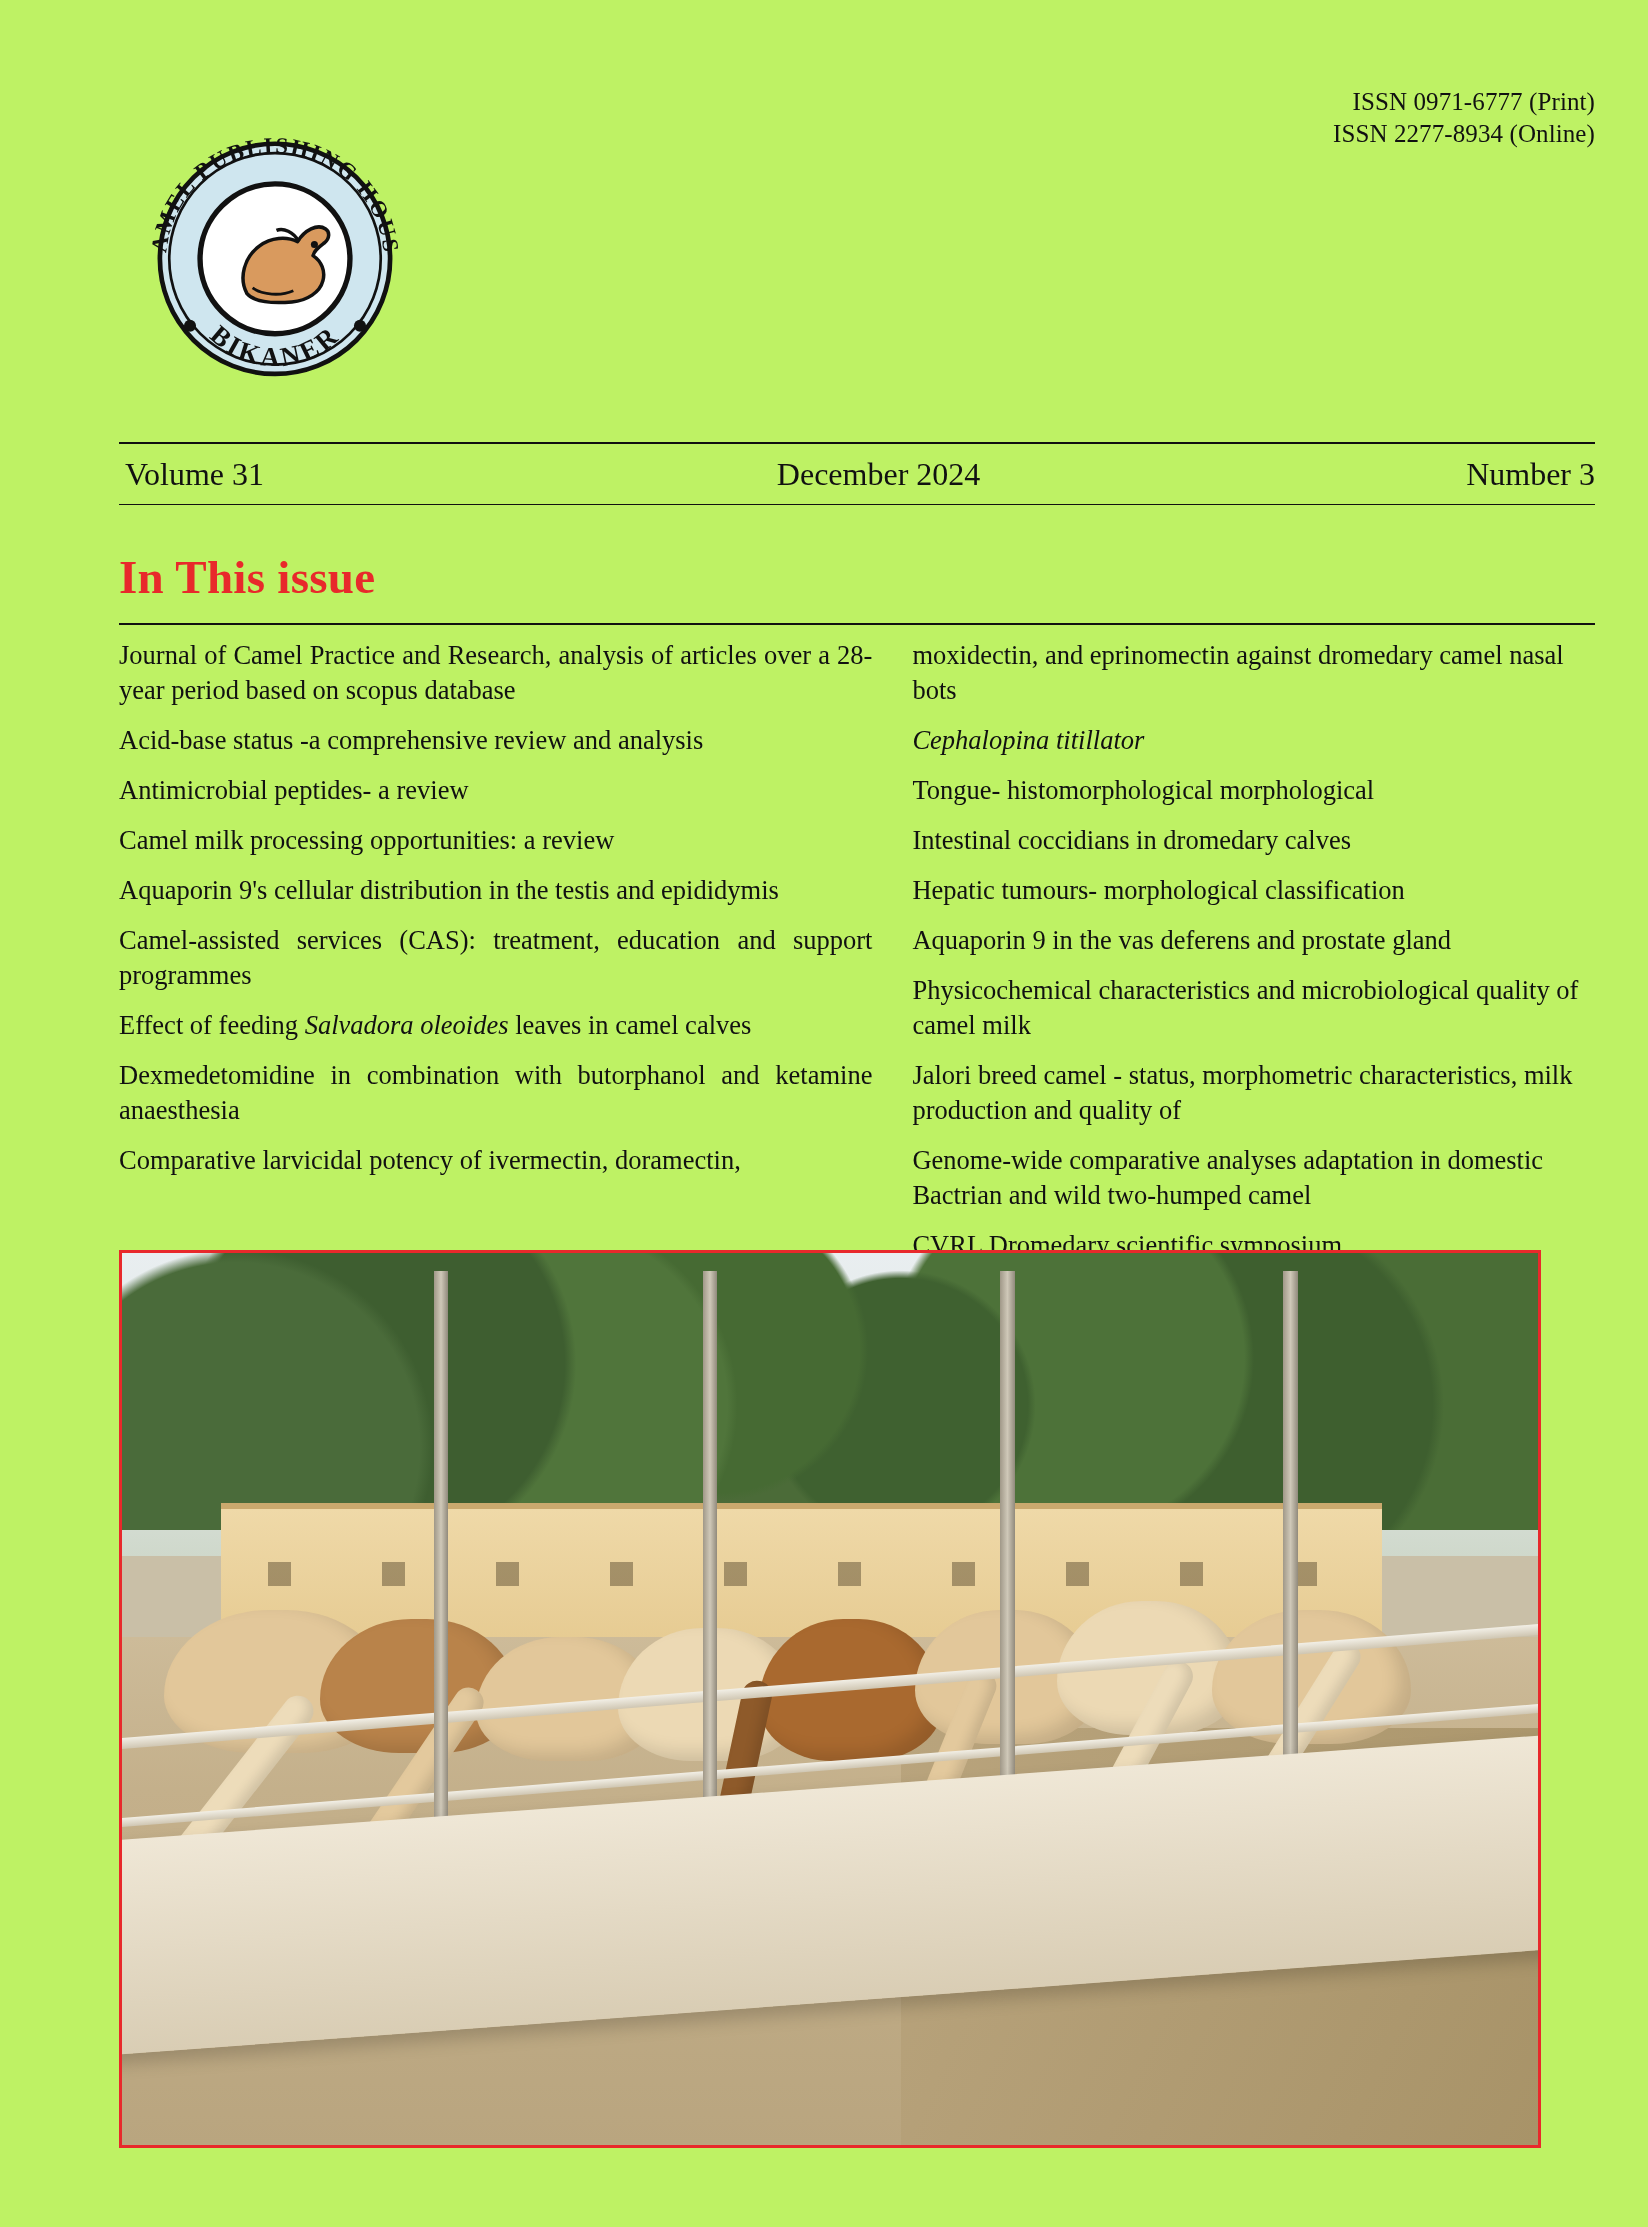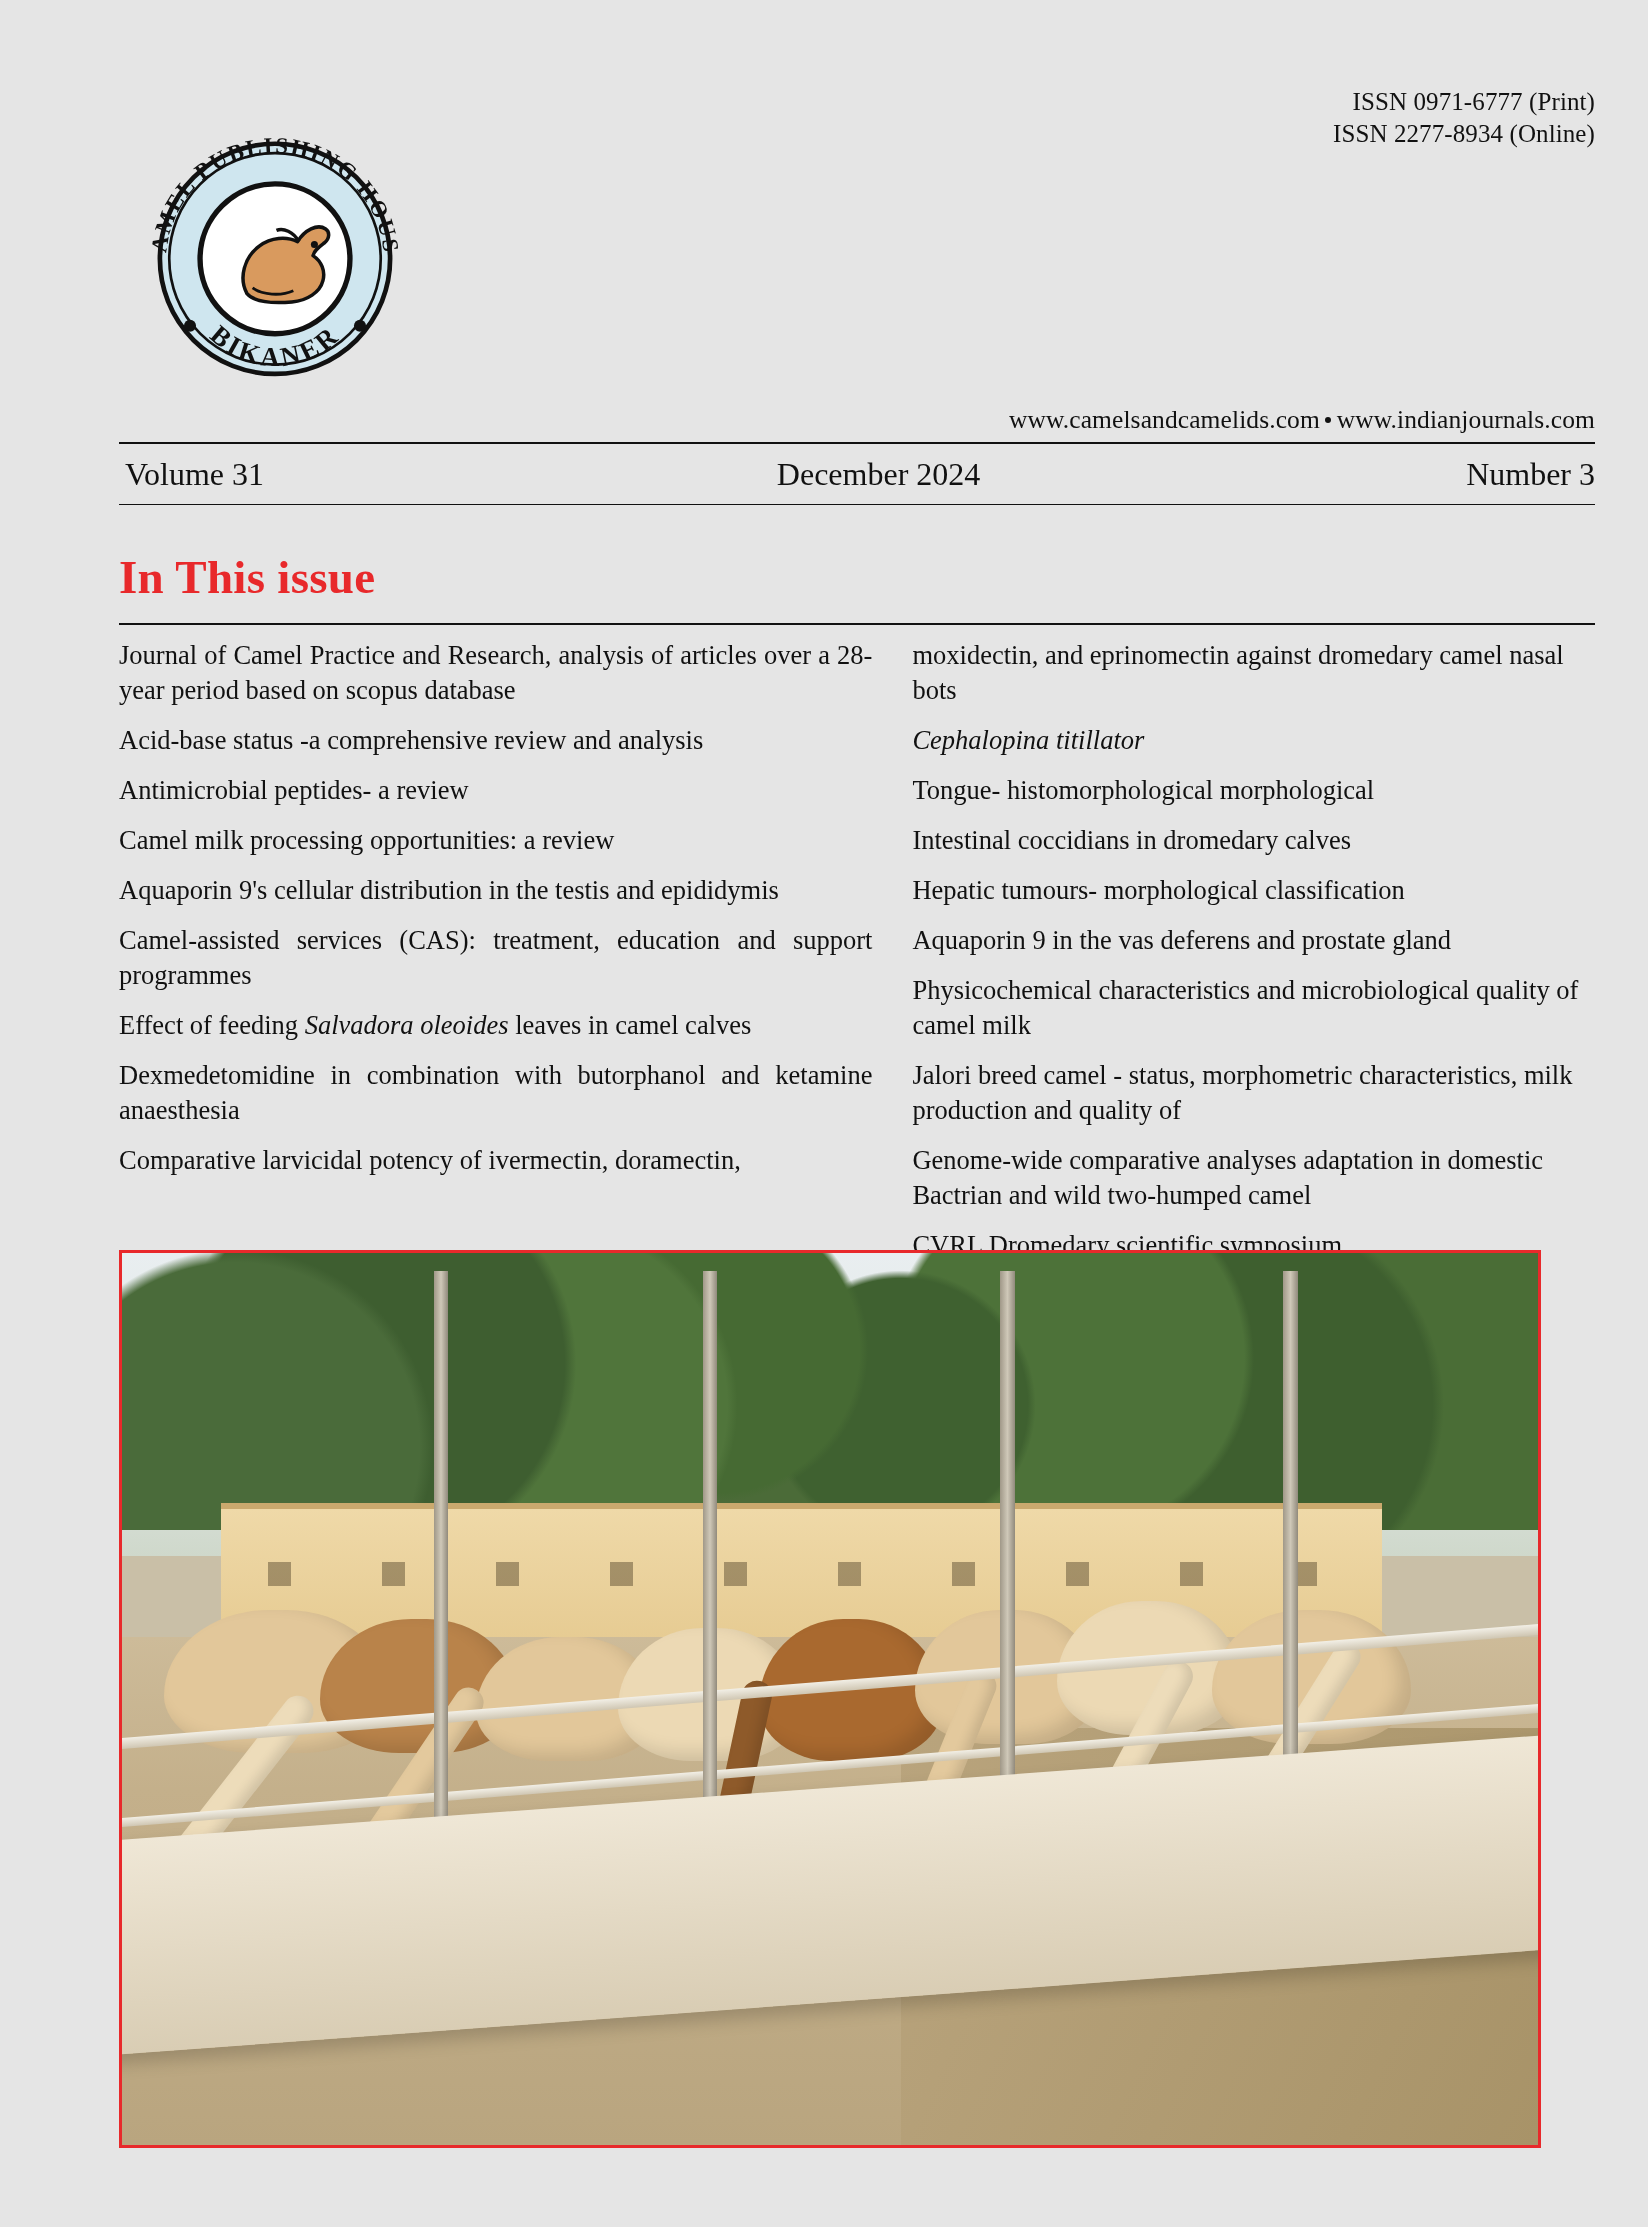--- a/index.html
+++ b/index.html
@@ -7,21 +7,21 @@
     padding: 0;
     background: #ffffff;
   }
   body {
     font-family: "Liberation Serif", serif;
   }
   .page {
     position: relative;
     width: 1649px;
     height: 2227px;
-    background: #e5e5e5;
+    background: #bef264;
     box-sizing: border-box;
     overflow: hidden;
   }
 
   
   .issn-block {
     position: absolute;
     top: 86px;
     right: 54px;
     text-align: right;
@@ -293,23 +293,20 @@
       </text>
       <text font-family="Liberation Serif, serif" font-size="40" font-weight="bold" fill="#111" letter-spacing="5">
         <textPath href="#arcBottom" startOffset="50%" text-anchor="middle">BIKANER</textPath>
       </text>
       <circle cx="88" cy="300" r="9" fill="#111"></circle>
       <circle cx="342" cy="300" r="9" fill="#111"></circle>
     </svg>
   </div>
 
 
-  <div class="websites" data-interactable="false">
-    <span data-interactable="true">www.camelsandcamelids.com</span><span class="dot" data-interactable="false"></span><span data-interactable="true">www.indianjournals.com</span>
-  </div>
 
   <div class="rule top" data-interactable="false"></div>
 
   <div class="volume-row" data-interactable="false">
     <span data-interactable="false">Volume 31</span>
     <span class="mid" data-interactable="false">December 2024</span>
     <span data-interactable="false">Number 3</span>
   </div>
 
   <div class="rule below-volume" data-interactable="false"></div>

